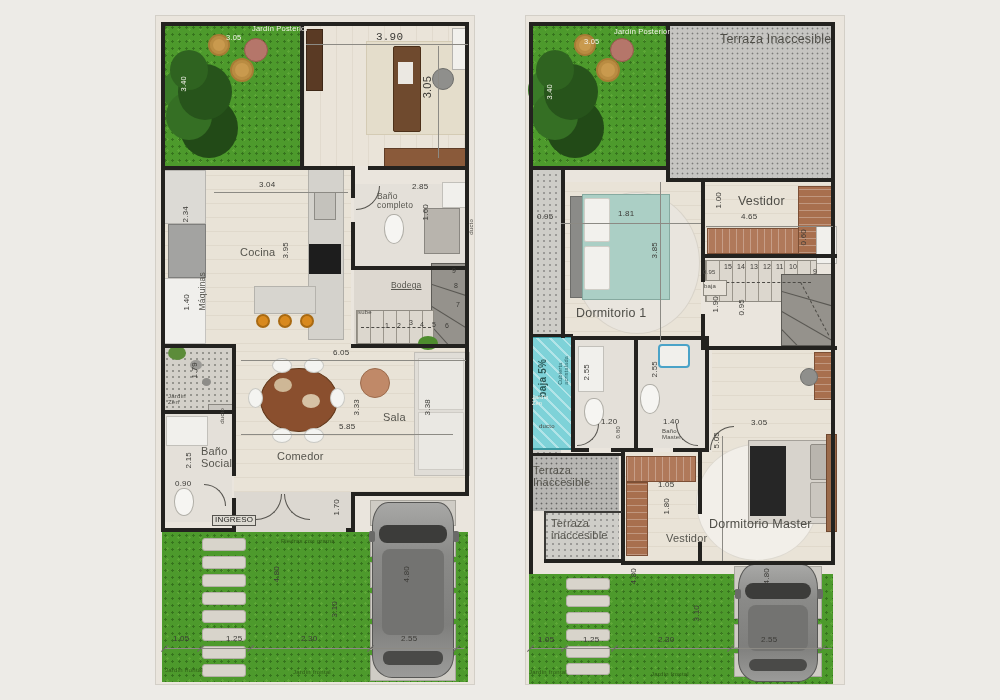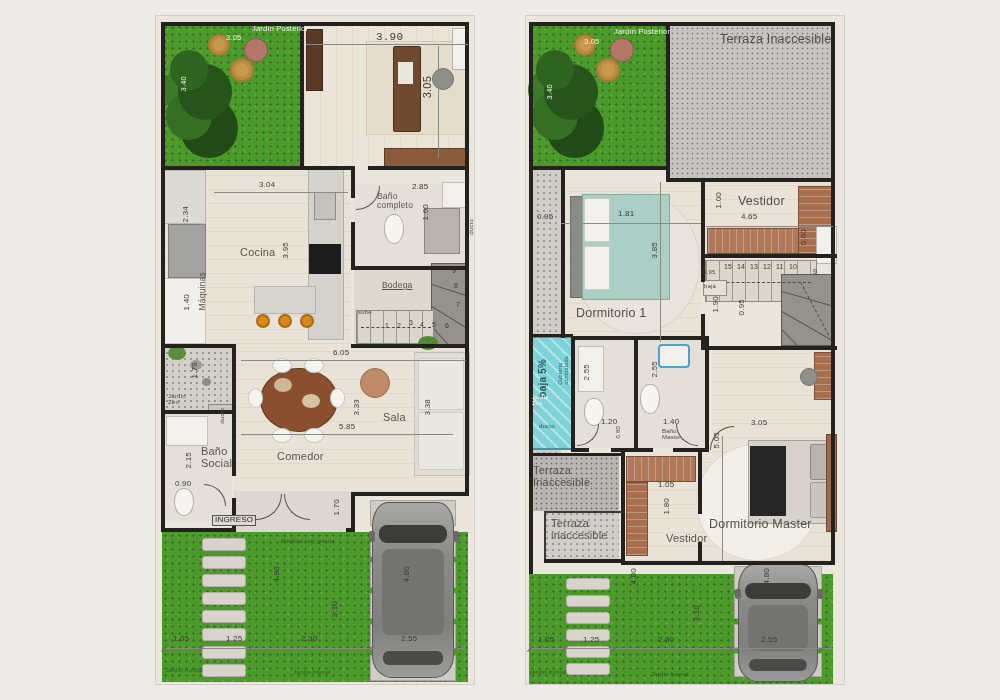--- a/index.html
+++ b/index.html
@@ -199,21 +199,21 @@
       <span class="lb dim" style="left: 103px; top: 165px;">3.04</span>
       <span class="lb dim rot" style="left: 26px; top: 190px;">2.34</span>
       <span class="lb room" style="left: 84px; top: 231px;">Cocina</span>
       <span class="lb dim rot" style="left: 126px; top: 226px;">3.95</span>
       <span class="lb small rot" style="left: 42px; top: 256px;">Máquinas</span>
       <span class="lb dim rot" style="left: 27px; top: 278px;">1.40</span>
       <span class="lb small" style="left: 221px; top: 176px;">Baño
 completo</span>
       <span class="lb dim" style="left: 256px; top: 167px;">2.85</span>
       <span class="lb dim rot" style="left: 266px; top: 188px;">1.60</span>
-      <span class="lb small" style="left: 226px; top: 265px; text-decoration: underline;">Bodega</span>
+      <span class="lb small" style="left: 235px; top: 265px; text-decoration: underline;">Bodega</span>
       <span class="lb tiny" style="left: 202px; top: 293px;">sube</span>
       <span class="lb stair" style="left: 229px; top: 306px;">1</span>
       <span class="lb stair" style="left: 241px; top: 306px;">2</span>
       <span class="lb stair" style="left: 253px; top: 303px;">3</span>
       <span class="lb stair" style="left: 264px; top: 305px;">4</span>
       <span class="lb stair" style="left: 276px; top: 305px;">5</span>
       <span class="lb stair" style="left: 289px; top: 306px;">6</span>
       <span class="lb stair" style="left: 300px; top: 285px;">7</span>
       <span class="lb stair" style="left: 298px; top: 266px;">8</span>
       <span class="lb stair" style="left: 296px; top: 251px;">9</span>

